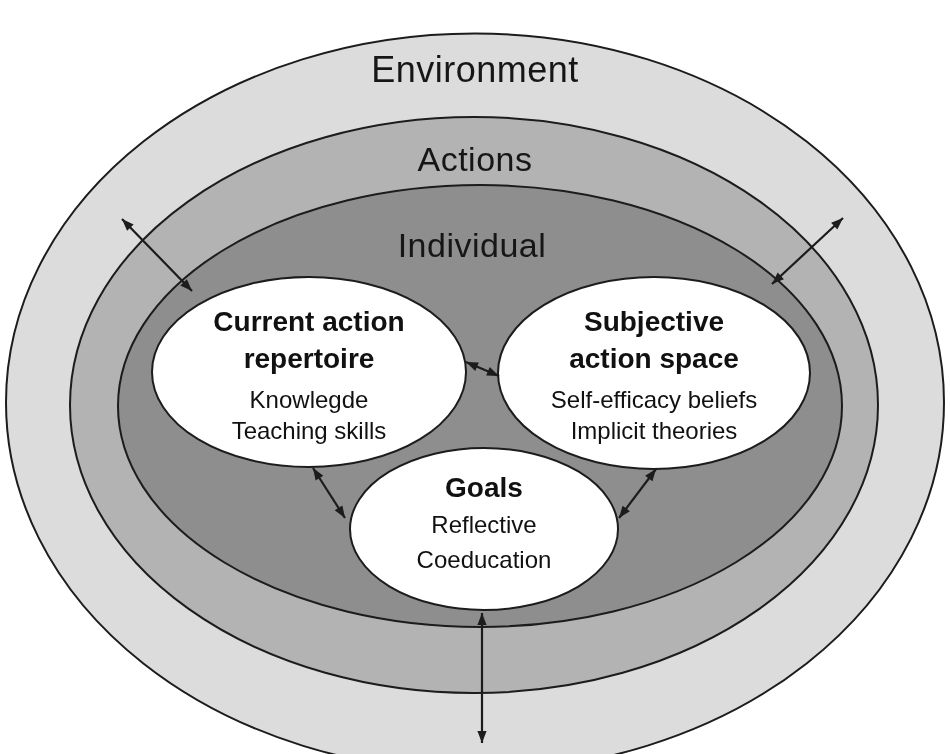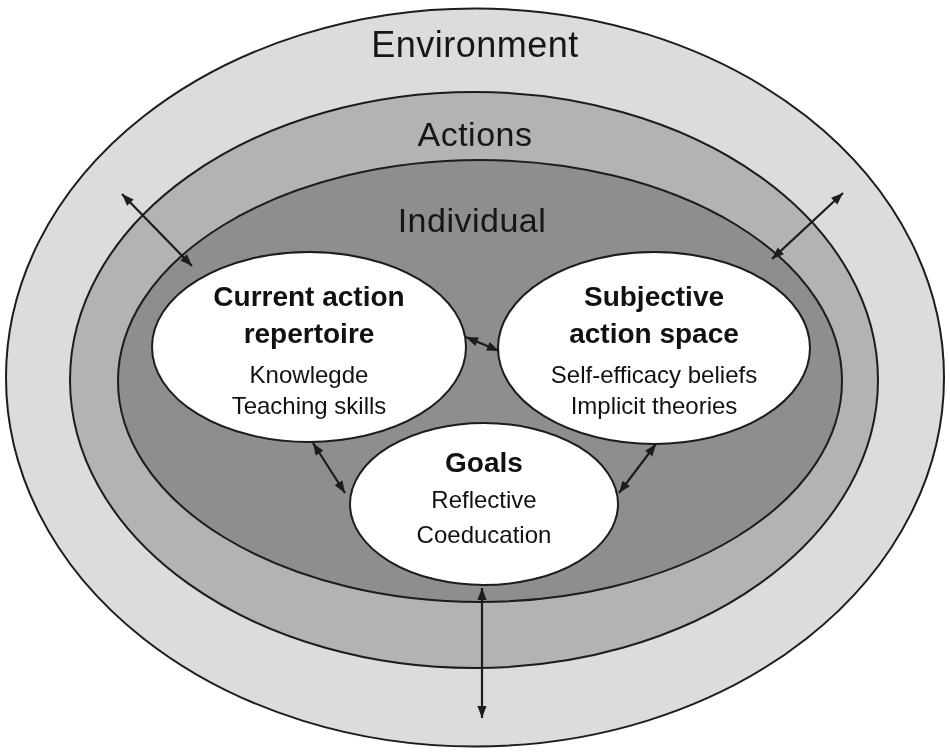--- a/index.html
+++ b/index.html
@@ -8,20 +8,21 @@
     background: #ffffff;
     width: 950px;
     height: 754px;
     overflow: hidden;
     font-family: "Liberation Sans", sans-serif;
   }
   .stage {
     position: relative;
     width: 950px;
     height: 540px;
+    margin-top: 25px;
   }
   svg { display: block; }
   .ring-label {
     font-family: "Liberation Sans", sans-serif;
     font-size: 36px;
     fill: #161616;
     text-anchor: middle;
     letter-spacing: 0.5px;
   }
   .ring-label.sm { font-size: 34px; }

